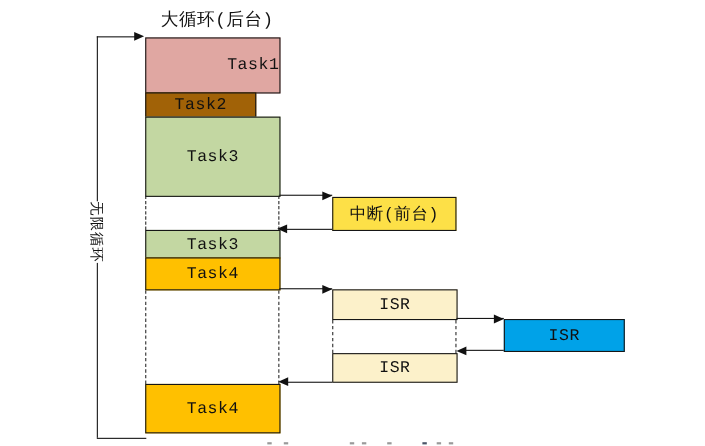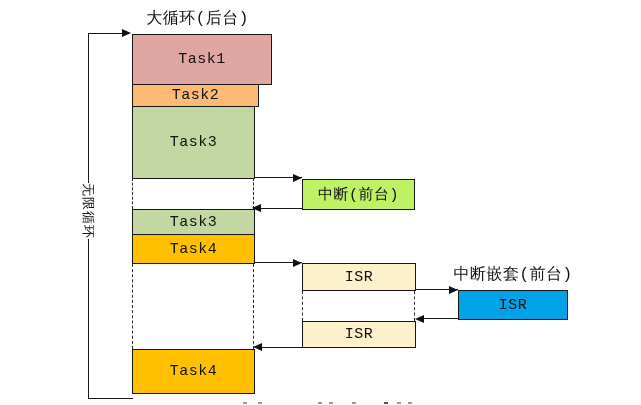--- a/index.html
+++ b/index.html
@@ -56,58 +56,57 @@
 <div class="canvas">
 
   <div class="title" style="left:120px;top:8px;width:155px;">大循环(后台)</div>
 
   <div class="hline" style="left:88px;top:33px;width:36px;"></div>
   <div class="tri-r" style="left:122px;top:29px;"></div>
   <div class="vline" style="left:88px;top:33px;height:365px;"></div>
   <div class="hline" style="left:88px;top:398px;width:45px;"></div>
   <div class="loop-label">无限循环</div>
 
-  <div class="block" style="left: 132px; top: 34px; width: 140px; height: 51px; background-color: rgb(224, 167, 162);">
+  <div class="block" style="left: 132px; top: 34px; width: 123px; height: 51px; background-color: rgb(224, 167, 162); justify-content: flex-end;">
     <span>Task1</span>
   </div>
-  <div class="block" style="left: 132px; top: 84px; width: 127px; height: 23px; background-color: #fdba74;">
+  <div class="block" style="left: 132px; top: 84px; width: 101px; height: 23px; background-color: #a16207;">
     <span>Task2</span>
   </div>
   <div class="block" style="left: 132px; top: 106px; width: 123px; height: 73px; background-color: rgb(195, 215, 162);">
     <span>Task3</span>
   </div>
   <div class="block" style="left: 132px; top: 209px; width: 123px; height: 26px; background-color: rgb(195, 215, 162);">
     <span>Task3</span>
   </div>
   <div class="block" style="left: 132px; top: 234px; width: 123px; height: 30px; background-color: rgb(255, 192, 0);">
     <span>Task4</span>
   </div>
   <div class="block" style="left: 132px; top: 349px; width: 123px; height: 45px; background-color: rgb(255, 192, 0);">
     <span>Task4</span>
   </div>
 
   <div class="vdash" style="left:132px;top:178px;height:31px;"></div>
   <div class="vdash" style="left:253px;top:178px;height:31px;"></div>
   <div class="vdash" style="left:132px;top:264px;height:85px;"></div>
   <div class="vdash" style="left:253px;top:264px;height:85px;"></div>
 
-  <div class="block" style="left: 302px; top: 179px; width: 113px; height: 31px; border-width: 1.6px; background-color: #bef264;">
+  <div class="block" style="left: 302px; top: 179px; width: 113px; height: 31px; border-width: 1.6px; background-color: #fde047;">
     <span>中断(前台)</span>
   </div>
 
   <div class="block" style="left: 302px; top: 263px; width: 114px; height: 28px; background-color: rgb(252, 241, 202);">
     <span>ISR</span>
   </div>
   <div class="block" style="left: 302px; top: 321px; width: 114px; height: 27px; background-color: rgb(252, 241, 202);">
     <span>ISR</span>
   </div>
   <div class="vdash" style="left:302px;top:291px;height:30px;"></div>
   <div class="vdash" style="left:414px;top:291px;height:30px;"></div>
 
-  <div class="title" style="left:438px;top:264px;width:150px;font-size:16px;">中断嵌套(前台)</div>
   <div class="block" style="left: 458px; top: 290px; width: 110px; height: 30px; border-width: 1.6px; background-color: rgb(0, 162, 232);">
     <span>ISR</span>
   </div>
 
   <div class="hline" style="left:254px;top:177px;width:48px;"></div>
   <div class="tri-r" style="left:293px;top:174px;"></div>
   <div class="hline" style="left:256px;top:208px;width:46px;"></div>
   <div class="tri-l" style="left:252px;top:204px;"></div>
 
   <div class="hline" style="left:254px;top:262px;width:48px;"></div>

